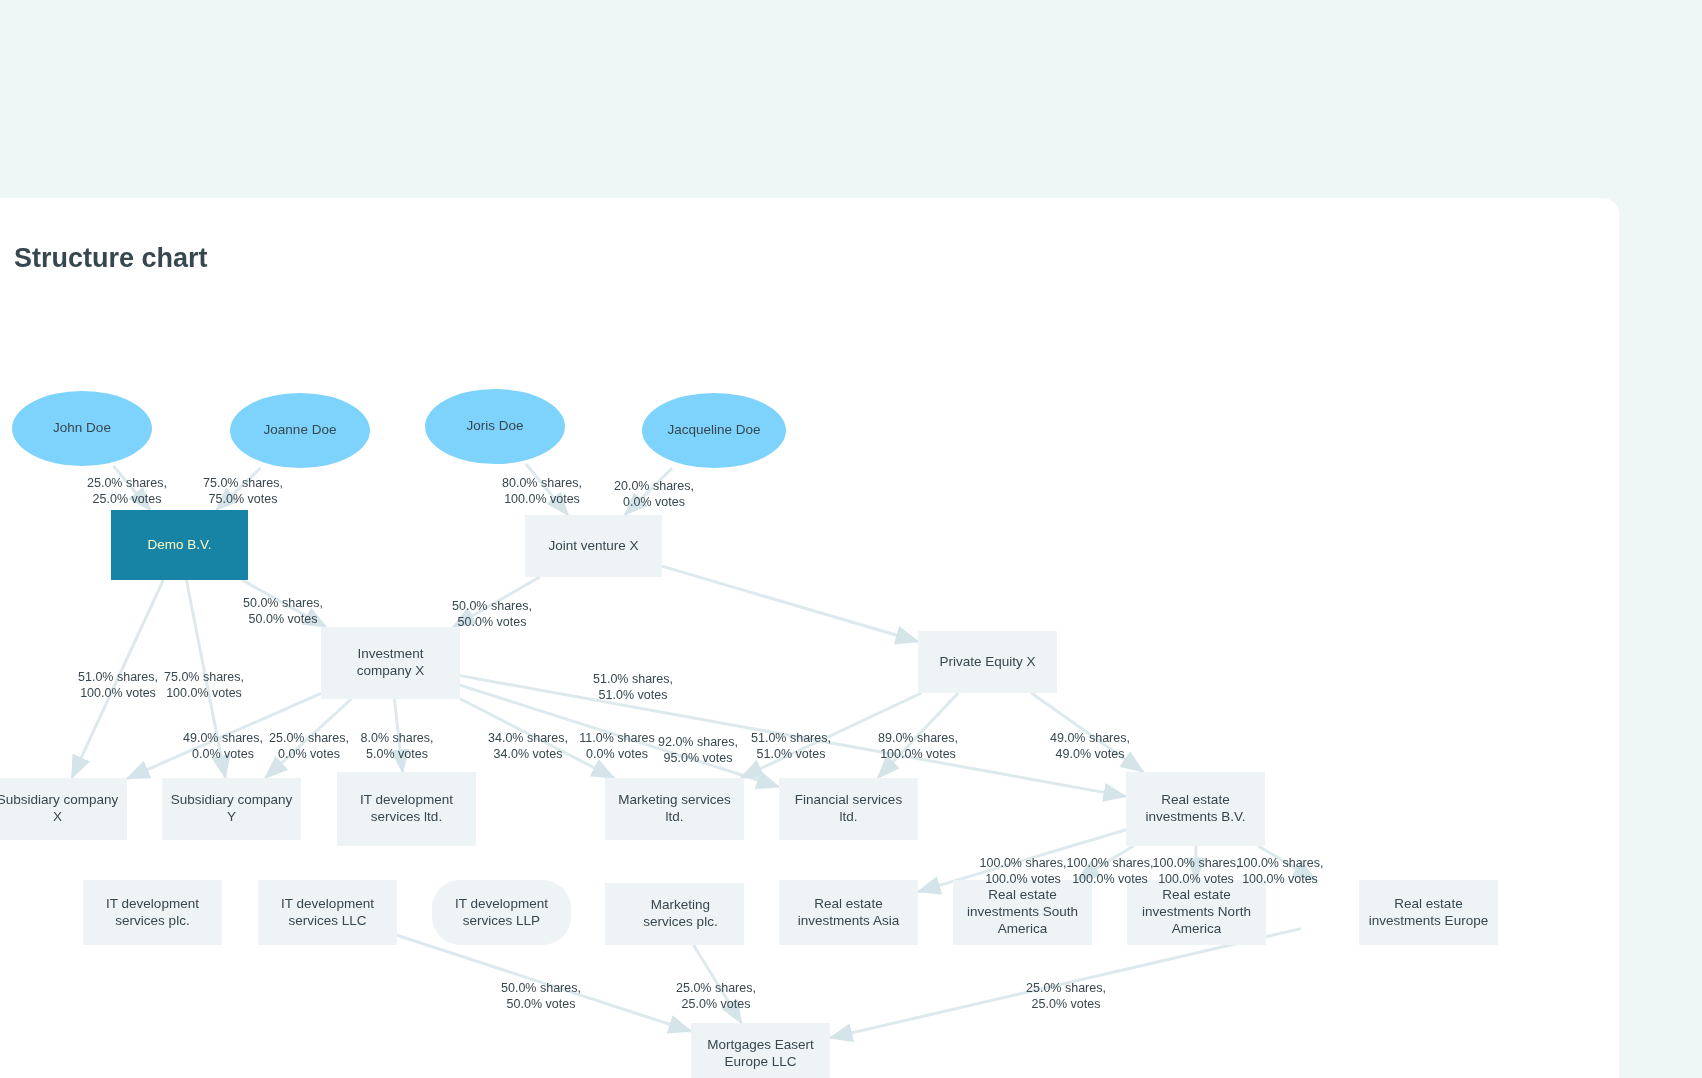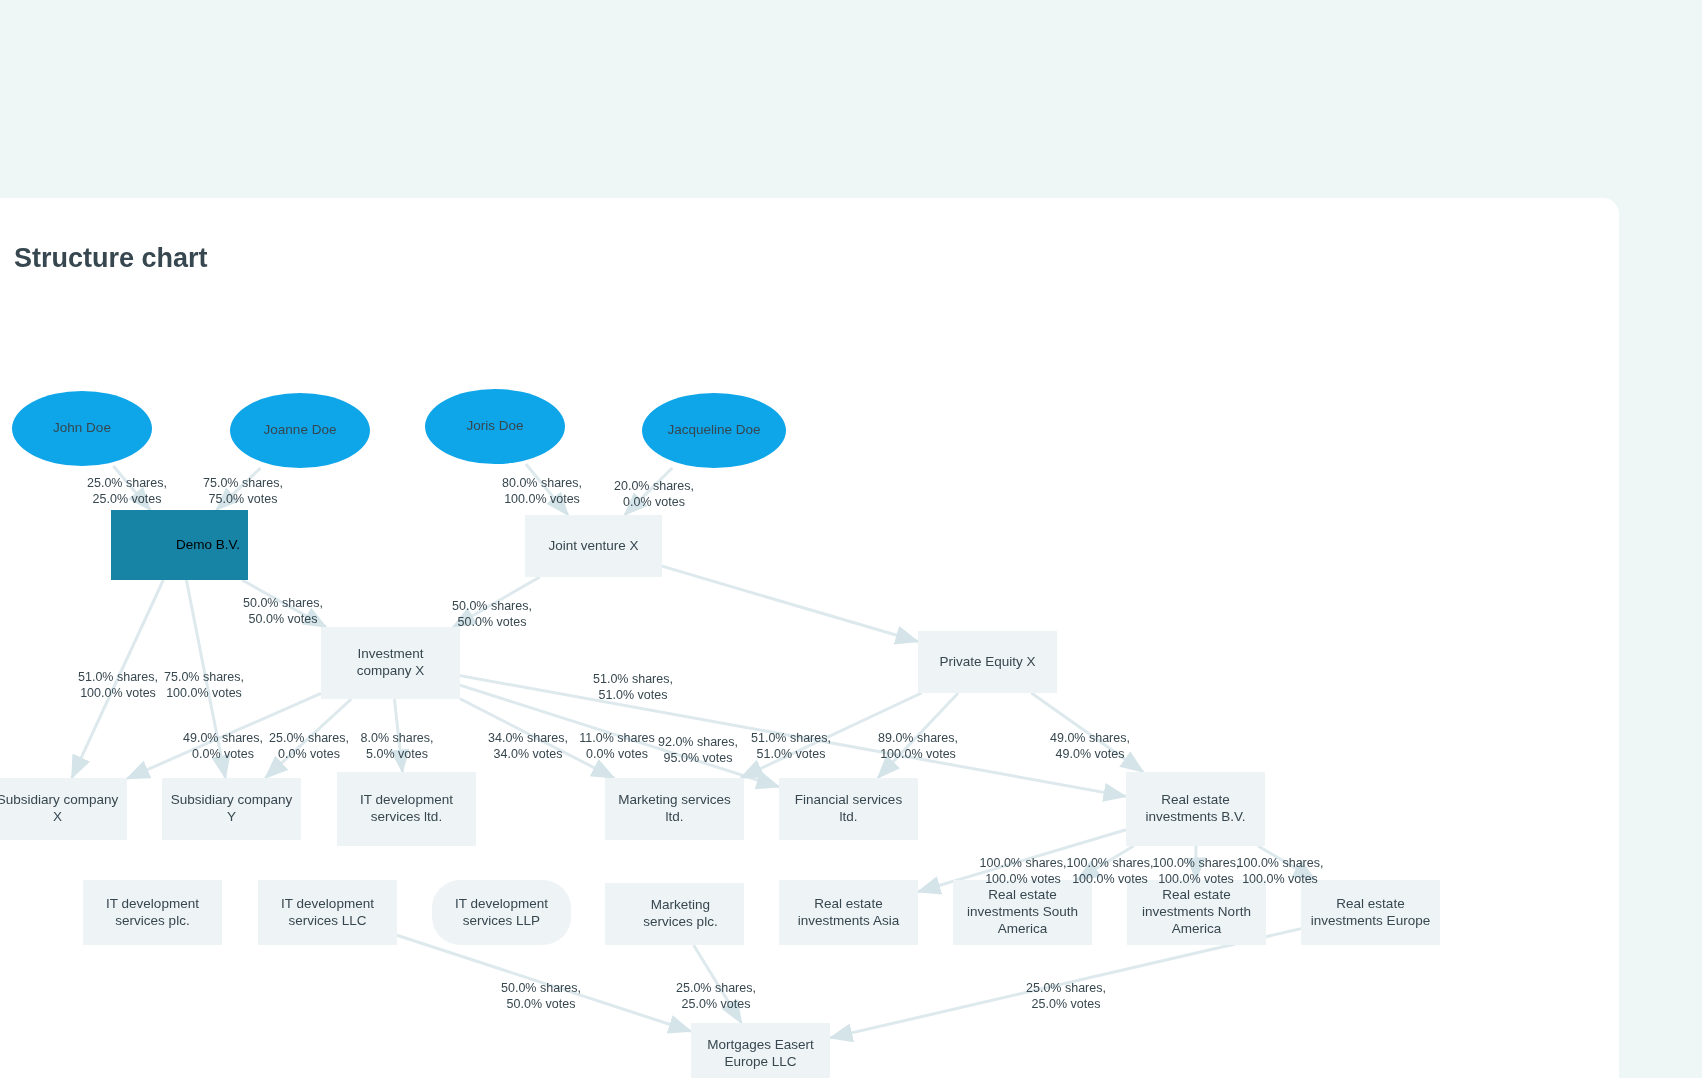--- a/index.html
+++ b/index.html
@@ -58,31 +58,30 @@
     position: absolute;
     display: flex; align-items: center; justify-content: center;
     text-align: center;
     color: #37474f;
     font-size: 13.5px;
     line-height: 1.25;
     padding: 4px 8px;
     cursor: pointer;
   }
   .node.person {
-    background: #0ea5e9;
+    background: #7dd3fc;
     border-radius: 50%;
     justify-content: center;
   }
   .node.company {
     background: #eef3f6;
   }
   .node.highlight {
     background: #1784a6;
-    color: #000000;
-    justify-content: flex-end;
+    color: #fef9c3;
   }
   .edge-label {
     position: absolute;
     font-size: 12.5px;
     line-height: 1.25;
     color: #37474f;
     text-align: center;
     white-space: pre;
     pointer-events: none;
   }
@@ -188,21 +187,21 @@
           </div>
           <div class="node company" style="left: 797px; top: 682px; width: 139px; height: 65px;">
             <span>Real estate investments Asia</span>
           </div>
           <div class="node company" style="left: 971px; top: 682px; width: 139px; height: 65px;">
             <span>Real estate investments South America</span>
           </div>
           <div class="node company" style="left: 1145px; top: 682px; width: 139px; height: 65px;">
             <span>Real estate investments North America</span>
           </div>
-          <div class="node company" style="left: 1319px; top: 682px; width: 139px; height: 65px;">
+          <div class="node company" style="left: 1377px; top: 682px; width: 139px; height: 65px;">
             <span>Real estate investments Europe</span>
           </div>
           <div class="node company" style="left: 709px; top: 825px; width: 139px; height: 62px;">
             <span>Mortgages Easert Europe LLC</span>
           </div>
         </div>
       <div id="labels-layer">
           <div class="edge-label" style="left: 75px; top: 278px; width: 140px;"><div>25.0% shares,</div><div>25.0% votes</div></div>
           <div class="edge-label" style="left: 191px; top: 278px; width: 140px;"><div>75.0% shares,</div><div>75.0% votes</div></div>
           <div class="edge-label" style="left: 490px; top: 278px; width: 140px;"><div>80.0% shares,</div><div>100.0% votes</div></div>

